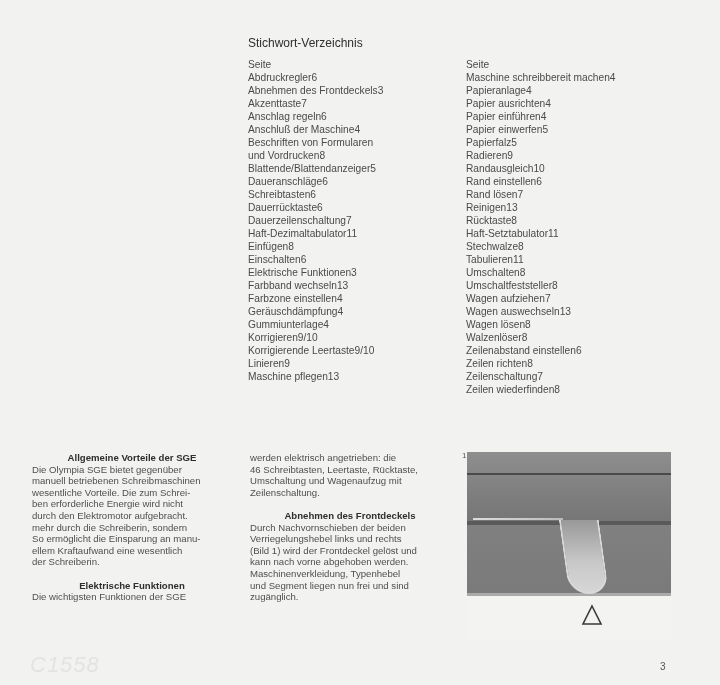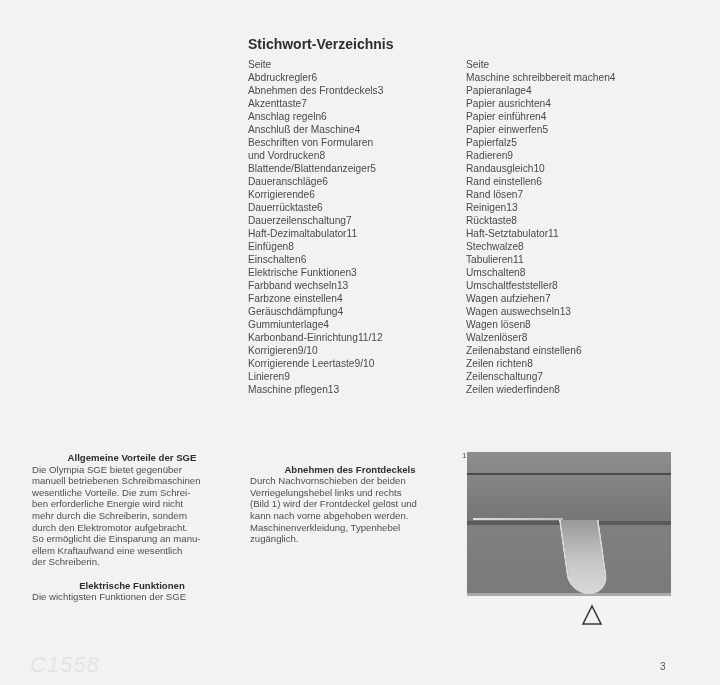--- a/index.html
+++ b/index.html
@@ -6,21 +6,21 @@
     body {
       width: 720px; height: 685px;
       background: #f2f2f1;
       position: relative;
       overflow: hidden;
       font-family: "Liberation Sans", sans-serif;
       color: #4a4a4a;
     }
     .index-title {
       position: absolute; left: 248px; top: 36px;
-      font-size: 14px; font-weight: bold; color: #2e2e2e;
+      font-size: 12px; font-weight: normal; color: #2e2e2e;
     }
     .index-col {
       position: absolute; top: 58px;
       font-size: 10.2px; line-height: 13px;
     }
     .index-col.left { left: 248px; width: 206px; }
     .index-col.right { left: 466px; width: 206px; }
     .col-head { height: 13px; }
     .row { display: flex; justify-content: flex-start; height: 13px; white-space: nowrap; }
     .row .page { text-align: right; }
@@ -118,21 +118,21 @@
       </div>
       <div class="row">
         <span>Blattende/Blattendanzeiger</span>
         <span class="page">5</span>
       </div>
       <div class="row">
         <span>Daueranschläge</span>
         <span class="page">6</span>
       </div>
       <div class="row">
-        <span>Korrigierende</span>
+        <span>Schreibtasten</span>
         <span class="page">6</span>
       </div>
       <div class="row">
         <span>Dauerrücktaste</span>
         <span class="page">6</span>
       </div>
       <div class="row">
         <span>Dauerzeilenschaltung</span>
         <span class="page">7</span>
       </div>
@@ -160,24 +160,20 @@
         <span>Farbzone einstellen</span>
         <span class="page">4</span>
       </div>
       <div class="row">
         <span>Geräuschdämpfung</span>
         <span class="page">4</span>
       </div>
       <div class="row">
         <span>Gummiunterlage</span>
         <span class="page">4</span>
-      </div>
-      <div class="row">
-        <span>Karbonband-Einrichtung</span>
-        <span class="page">11/12</span>
       </div>
       <div class="row">
         <span>Korrigieren</span>
         <span class="page">9/10</span>
       </div>
       <div class="row">
         <span>Korrigierende Leertaste</span>
         <span class="page">9/10</span>
       </div>
       <div class="row">
@@ -297,42 +293,49 @@
     </div>
 </div>
 
 <div class="text-col c1">
   <h3>Allgemeine Vorteile der SGE</h3>
   <div id="vorteile-lines">
       <p>Die Olympia SGE bietet gegenüber</p>
       <p>manuell betriebenen Schreibmaschinen</p>
       <p>wesentliche Vorteile. Die zum Schrei-</p>
       <p>ben erforderliche Energie wird nicht</p>
+      <p>durch den Elektromotor aufgebracht.</p>
       <p>mehr durch die Schreiberin, sondern</p>
-      <p>durch den Elektromotor aufgebracht.</p>
       <p>So ermöglicht die Einsparung an manu-</p>
       <p>ellem Kraftaufwand eine wesentlich</p>
       <p>der Schreiberin.</p>
     </div>
   <div class="gap"></div>
   <h3>Elektrische Funktionen</h3>
   <div id="elektrisch-lines1">
       <p>Die wichtigsten Funktionen der SGE</p>
     </div>
 </div>
 
 <div class="text-col c2">
+  <div id="elektrisch-lines2">
+      <p>werden elektrisch angetrieben: die</p>
+      <p>46 Schreibtasten, Leertaste, Rücktaste,</p>
+      <p>Umschaltung und Wagenaufzug mit</p>
+      <p>Zeilenschaltung.</p>
+    </div>
   <div class="gap"></div>
   <h3>Abnehmen des Frontdeckels</h3>
   <div id="frontdeckel-lines">
       <p>Durch Nachvornschieben der beiden</p>
       <p>Verriegelungshebel links und rechts</p>
       <p>(Bild 1) wird der Frontdeckel gelöst und</p>
       <p>kann nach vorne abgehoben werden.</p>
       <p>Maschinenverkleidung, Typenhebel</p>
+      <p>und Segment liegen nun frei und sind</p>
       <p>zugänglich.</p>
     </div>
 </div>
 
 <div class="figure-num">1</div>
 <div class="photo">
   <div class="upper"></div>
   <div class="line1"></div>
   <div class="lip"></div>
   <div class="lower"></div>

